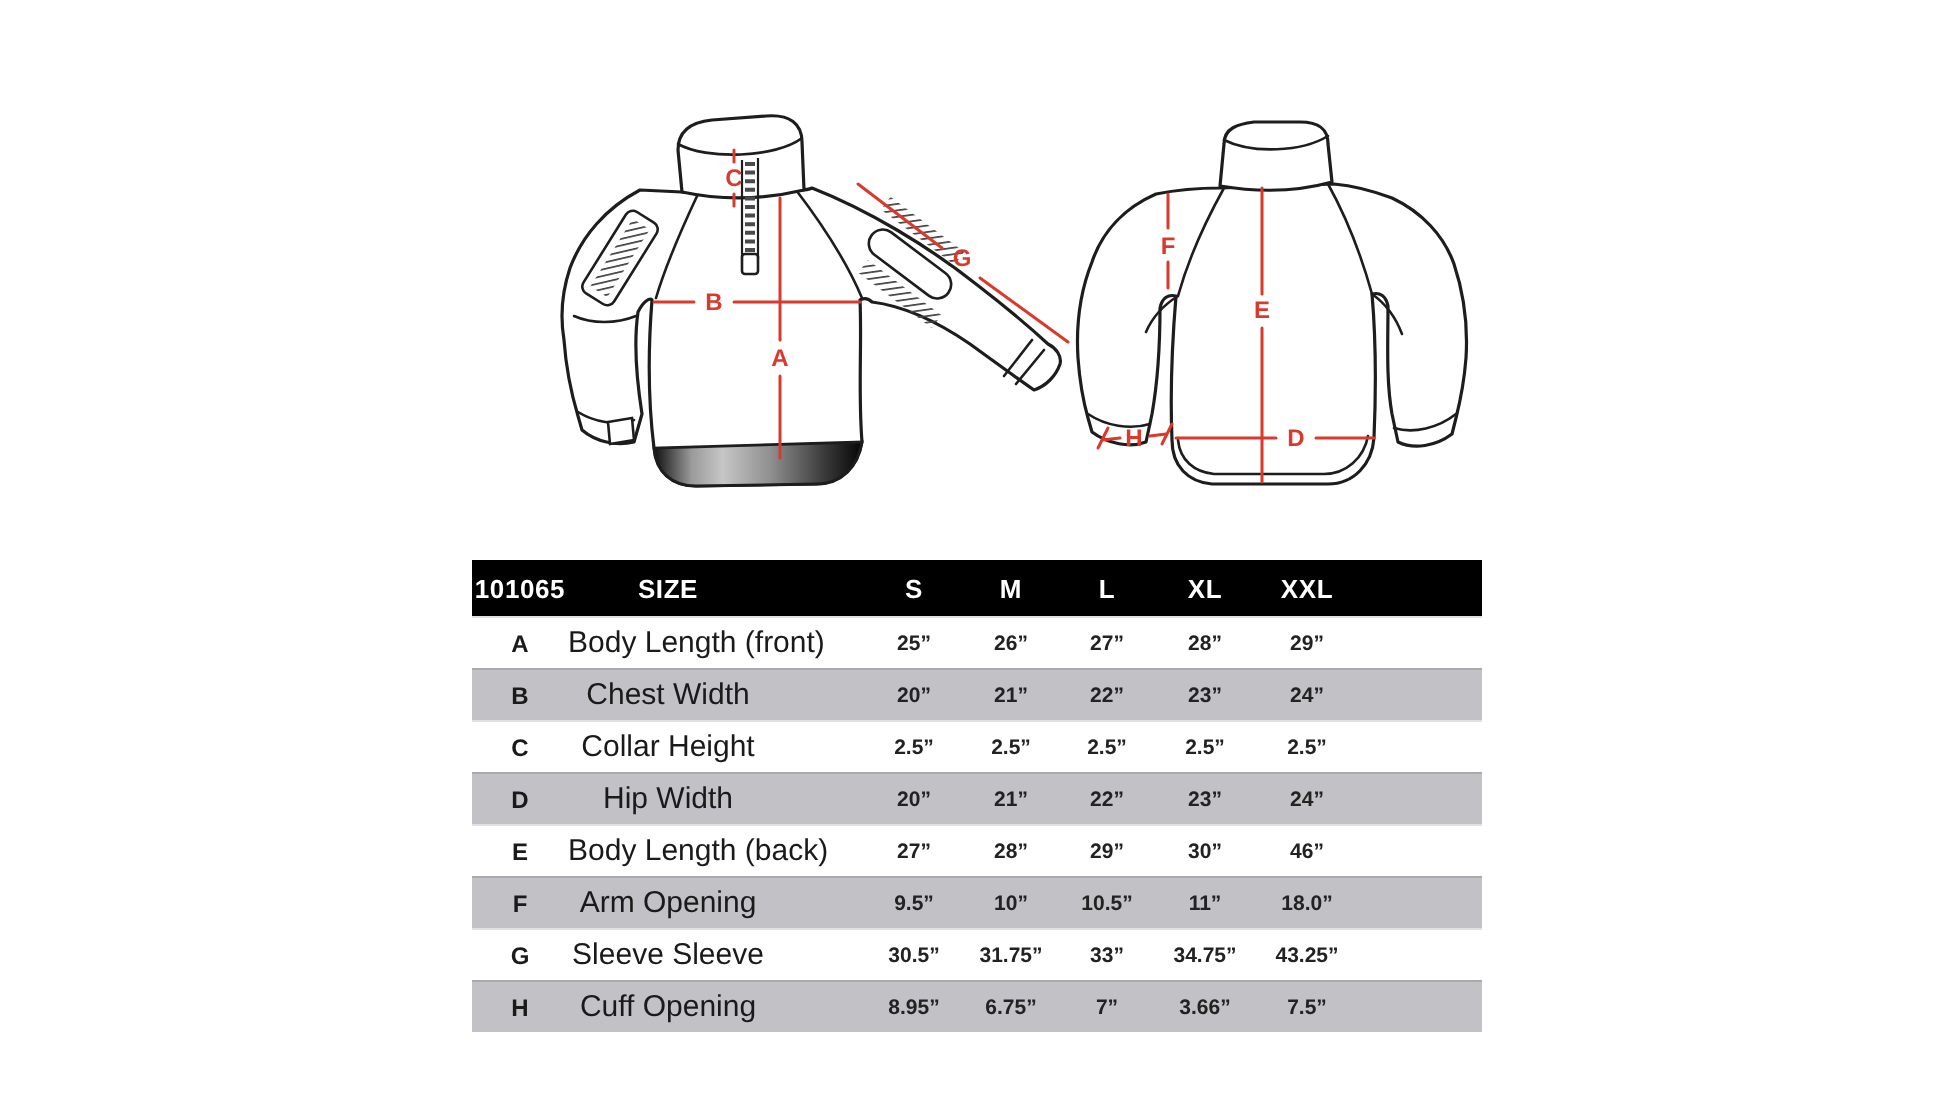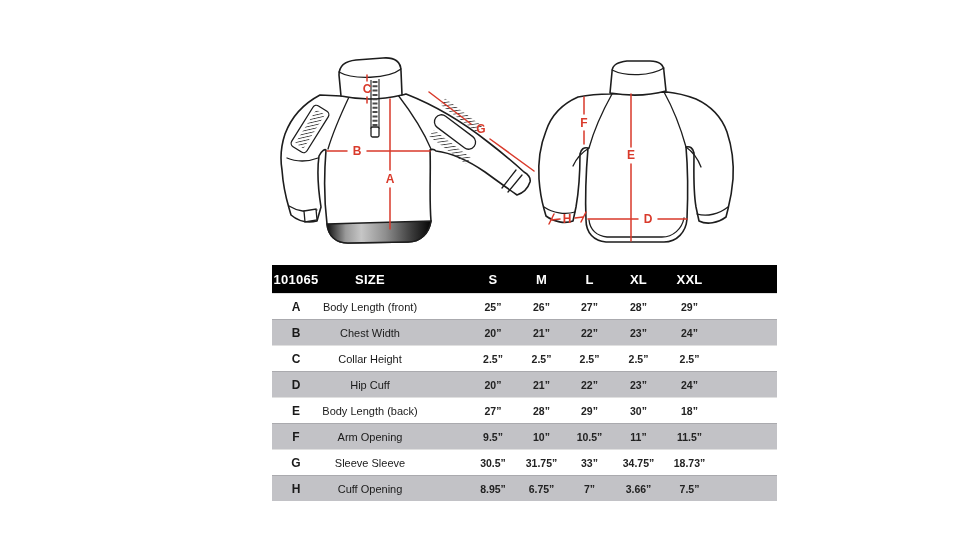--- a/index.html
+++ b/index.html
@@ -11,30 +11,30 @@
         font-family:"Liberation Sans",sans-serif;}
   .diagrams{position:absolute;left:230px;top:40px;width:560px;height:220px;}
   svg .outline{fill:#ffffff;stroke:var(--ink);stroke-width:1.6;stroke-linejoin:round;}
   svg .seam{fill:none;stroke:var(--ink);stroke-width:1.3;stroke-linecap:round;}
   svg .pocket{fill:#ffffff;stroke:var(--ink);stroke-width:1.3;}
   svg .teeth{fill:none;stroke:#4a4a4a;stroke-width:5;stroke-dasharray:2 2.3;}
   svg .zipline{fill:none;stroke:var(--ink);stroke-width:1.1;}
   svg .redline{fill:none;stroke:var(--red);stroke-width:1.5;stroke-linecap:round;}
   svg .red-label{fill:var(--red);font:bold 12px "Liberation Sans",sans-serif;text-anchor:middle;}
 
-  .size-table{position:absolute;left:236px;top:265px;width:505px;margin-left:36px;}
+  .size-table{position:absolute;left:236px;top:280px;width:505px;}
   .thead,.trow{display:grid;grid-template-columns:48px 100px 49px 48px 49px 47px 51px 51px 1fr;
                align-items:center;}
   .thead{height:28px;background:var(--header_bg);color:var(--header_fg);
          font-size:13px;font-weight:bold;letter-spacing:.3px;}
   .trow{height:25px;font-size:11px;color:#1a1a1a;border-top:1px solid rgba(0,0,0,0.12);}
   .trow.gray{background:var(--row_gray);}
   .thead span,.trow span{text-align:center;white-space:nowrap;}
   .cell-letter{font-weight:bold;font-size:12px;}
-  .cell-name{font-size:11px;}
+  .cell-name{font-size:15px;}
   .cell-val{font-size:10.5px;color:#222;font-weight:bold;}
 </style>
 </head>
 <body>
 
 <div class="page">
 
   <svg class="diagrams" viewBox="230 40 560 220" xmlns="http://www.w3.org/2000/svg">
     <defs>
       <pattern id="hatch" patternUnits="userSpaceOnUse" width="3.2" height="3.2" patternTransform="rotate(45)">
@@ -176,63 +176,63 @@
       <span class="cell-val">2.5”</span>
       <span class="cell-val">2.5”</span>
       <span class="cell-val">2.5”</span>
       <span class="cell-val">2.5”</span>
       <span class="cell-val">2.5”</span>
       <span></span>
     </div>
 
     <div class="trow gray">
       <span class="cell-letter">D</span>
-      <span class="cell-name">Hip Cuff</span>
+      <span class="cell-name">Hip Width</span>
       <span></span>
       <span class="cell-val">20”</span>
       <span class="cell-val">21”</span>
       <span class="cell-val">22”</span>
       <span class="cell-val">23”</span>
       <span class="cell-val">24”</span>
       <span></span>
     </div>
 
     <div class="trow">
       <span class="cell-letter">E</span>
       <span class="cell-name">Body Length (back)</span>
       <span></span>
       <span class="cell-val">27”</span>
       <span class="cell-val">28”</span>
       <span class="cell-val">29”</span>
       <span class="cell-val">30”</span>
-      <span class="cell-val">18”</span>
+      <span class="cell-val">46”</span>
       <span></span>
     </div>
 
     <div class="trow gray">
       <span class="cell-letter">F</span>
       <span class="cell-name">Arm Opening</span>
       <span></span>
       <span class="cell-val">9.5”</span>
       <span class="cell-val">10”</span>
       <span class="cell-val">10.5”</span>
       <span class="cell-val">11”</span>
-      <span class="cell-val">11.5”</span>
+      <span class="cell-val">18.0”</span>
       <span></span>
     </div>
 
     <div class="trow">
       <span class="cell-letter">G</span>
       <span class="cell-name">Sleeve Sleeve</span>
       <span></span>
       <span class="cell-val">30.5”</span>
       <span class="cell-val">31.75”</span>
       <span class="cell-val">33”</span>
       <span class="cell-val">34.75”</span>
-      <span class="cell-val">18.73”</span>
+      <span class="cell-val">43.25”</span>
       <span></span>
     </div>
 
     <div class="trow gray">
       <span class="cell-letter">H</span>
       <span class="cell-name">Cuff Opening</span>
       <span></span>
       <span class="cell-val">8.95”</span>
       <span class="cell-val">6.75”</span>
       <span class="cell-val">7”</span>

